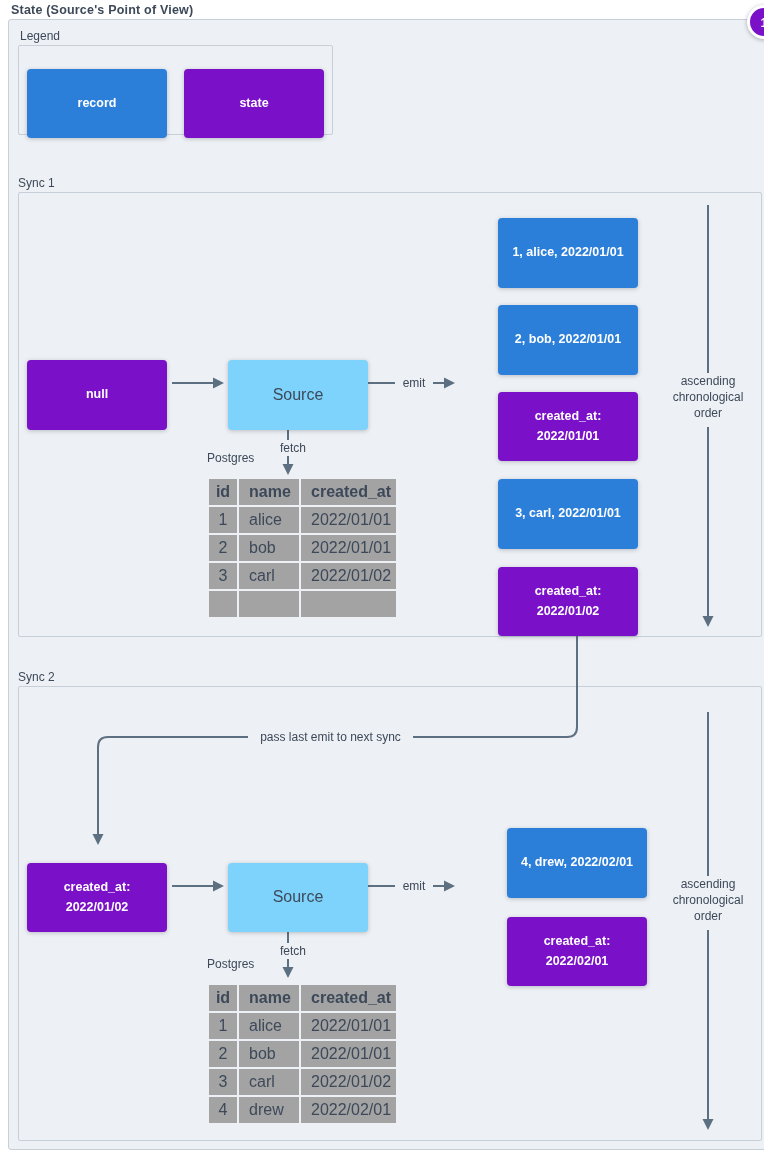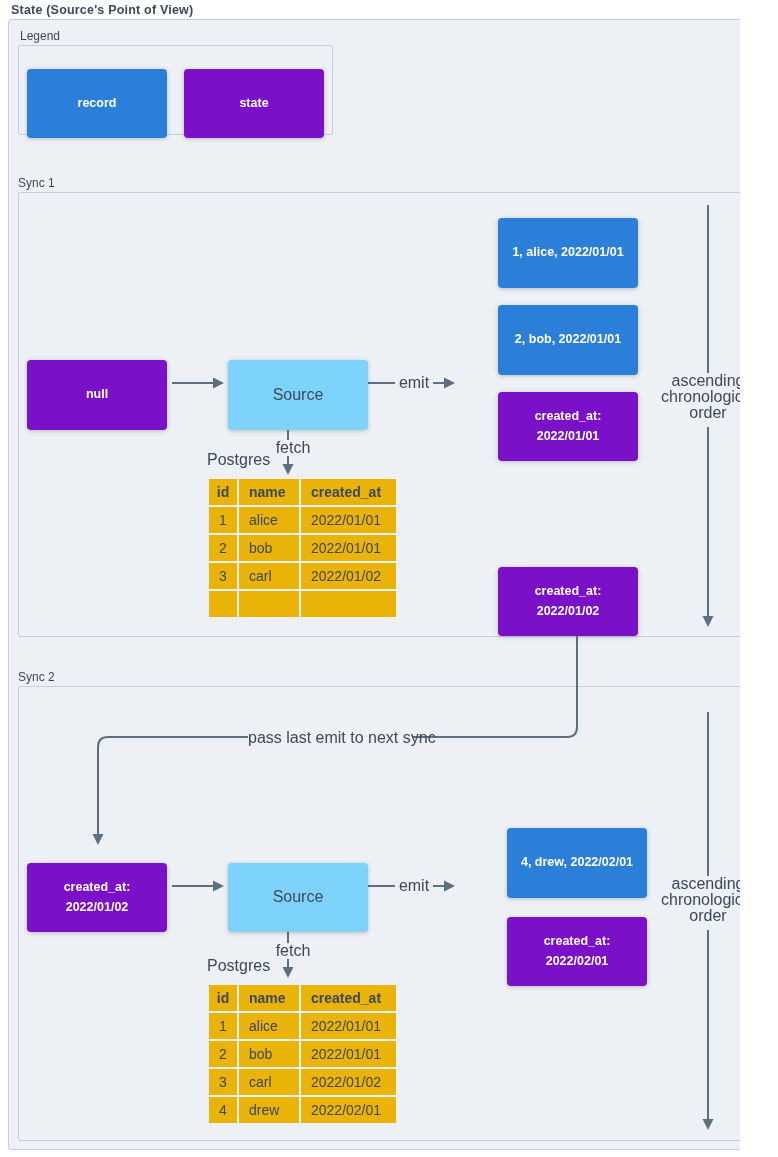--- a/index.html
+++ b/index.html
@@ -1,46 +1,46 @@
 <!DOCTYPE html>
 <html style="--record: #2b7fd9; --state: #7a11c9; --line: #5d7082; --panel: #edf0f4; --border: #c7cfd9; --ink: #3d4959;"><head>
 <meta charset="utf-8">
 <style>
   :root{
     --record:#2b7fd9; --state:#7a11c9; --line:#5d7082;
     --panel:#edf0f4; --border:#c7cfd9; --ink:#3d4959;
   }
   html,body{margin:0;padding:0;background:#fff;}
   .page{position:relative;width:740px;height:1157px;background:#fff;overflow:hidden;
-        font-family:"Liberation Sans",sans-serif;color:var(--ink);}
+        font-family:"Liberation Sans",sans-serif;color:var(--ink);padding-left:24px;}
   .abs{position:absolute;}
   .page-title{left:11px;top:3px;font-size:12.5px;font-weight:600;letter-spacing:.2px;}
   .outer{left:8px;top:19px;width:761px;height:1129px;background:var(--panel);
          border:1px solid var(--border);border-radius:3px;}
   .gbox{border:1px solid var(--border);border-radius:2px;}
   .glabel{font-size:12px;color:var(--ink);}
   .badge{left:747px;top:5px;width:28px;height:28px;background:var(--state);
          border:3px solid #fff;border-radius:50%;display:flex;align-items:center;
          justify-content:center;color:#fff;font-size:13px;font-weight:700;
          box-shadow:0 1px 4px rgba(30,40,55,.35);z-index:6;}
   .node{border-radius:4px;display:flex;align-items:center;justify-content:center;
         text-align:center;font-weight:700;font-size:12.5px;color:#fff;line-height:1.55;
         box-shadow:0 1px 4px rgba(30,40,55,.25);z-index:3;padding:0 10px;box-sizing:border-box;margin-top:12px;}
   .node.record{background:var(--record);}
   .node.state{background:var(--state);}
   .node.source{background:#7dd3fc;color:var(--ink);font-weight:400;font-size:16px;}
-  .lbl{font-size:16px;color:var(--ink);z-index:4;}
+  .lbl{font-size:12px;color:var(--ink);z-index:4;}
   .mask{background:var(--panel);text-align:center;}
   .nowrap{white-space:nowrap;}
   .order-note{width:94px;line-height:16px;}
   svg.wires{position:absolute;left:0;top:0;z-index:2;pointer-events:none;}
   .connector path{stroke:var(--line);stroke-width:2;fill:none;}
   .connector polygon{fill:var(--line);stroke:none;}
   table.dbtable{position:absolute;border-collapse:separate;border-spacing:2px;z-index:3;}
-  .dbtable th,.dbtable td{background:#eab308;height:26px;font-size:14px;color:var(--ink);
+  .dbtable th,.dbtable td{background:#a3a3a3;height:26px;font-size:16px;color:var(--ink);
         padding:0;font-weight:400;}
   .dbtable th{font-weight:700;}
   .c-id{width:28px;text-align:center;}
   .c-name{width:50px;text-align:left;padding-left:10px !important;}
   .c-date{width:85px;text-align:left;padding-left:10px !important;margin-top:44px;}
 </style>
 </head>
 <body>
 
 <div class="page">
@@ -131,20 +131,21 @@
         <td class="c-id"></td>
         <td class="c-name"></td>
         <td class="c-date"></td>
       </tr>
     </tbody>
   </table>
 
   <div class="abs node record nowrap" style="left:498px;top:206px;width:140px;height:70px;">1, alice, 2022/01/01</div>
   <div class="abs node record nowrap" style="left:498px;top:293px;width:140px;height:70px;">2, bob, 2022/01/01</div>
   <div class="abs node state" style="left:498px;top:380px;width:140px;height:69px;">created_at: 2022/01/01</div>
+  <div class="abs node record nowrap" style="left:498px;top:467px;width:140px;height:70px;">3, carl, 2022/01/01</div>
   <div class="abs node state" style="left:498px;top:555px;width:140px;height:69px;">created_at: 2022/01/02</div>
 
   <div class="abs lbl mask order-note" style="left:661px;top:373px;height:54px;">ascending chronological order</div>
 
   <div class="abs lbl mask nowrap" style="left:248px;top:729px;width:165px;height:17px;line-height:17px;">pass last emit to next sync</div>
 
   <div class="abs glabel" style="left:18px;top:670px;">Sync 2</div>
   <div class="abs gbox" style="left:18px;top:686px;width:742px;height:453px;"></div>
 
   <div class="abs node state" style="left:27px;top:851px;width:140px;height:69px;">created_at: 2022/01/02</div>

